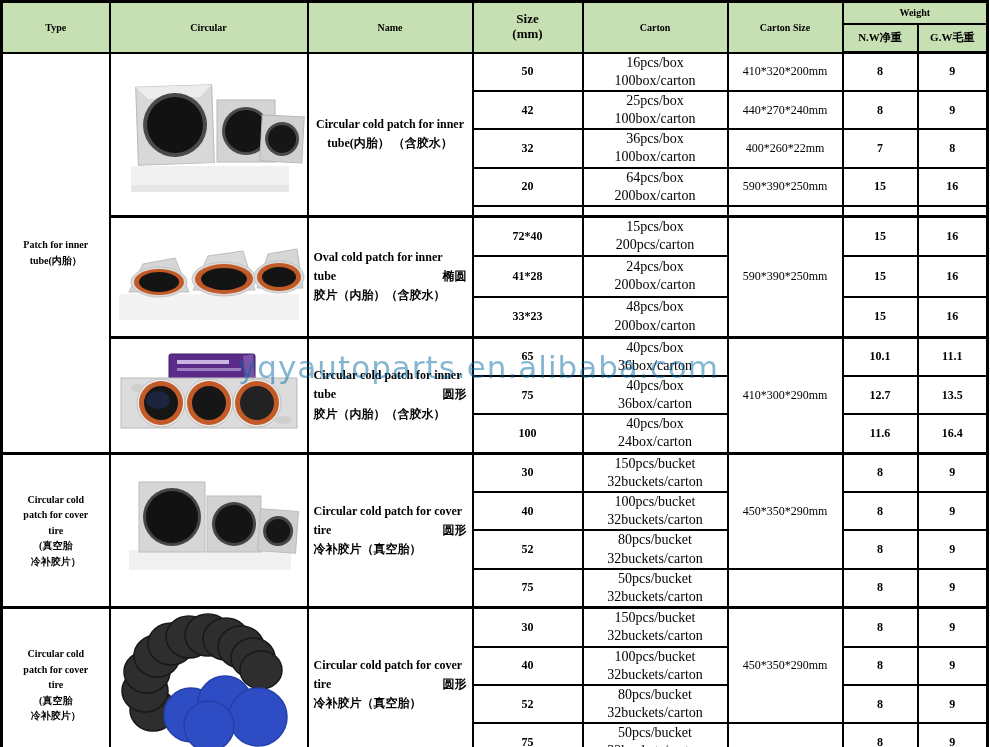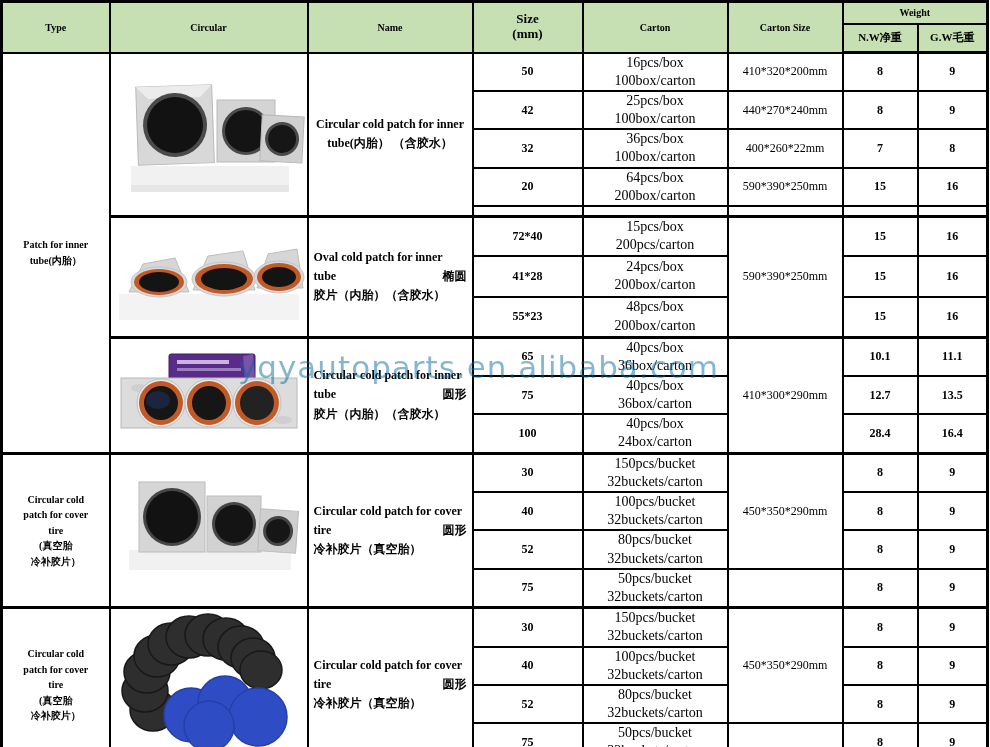--- a/index.html
+++ b/index.html
@@ -186,21 +186,21 @@
     <td class="wt-cell">16</td>
   </tr>
   <tr class="r2">
     <td class="size-cell">41*28</td>
     <td class="pkg-cell">24pcs/box
 200box/carton</td>
     <td class="wt-cell">15</td>
     <td class="wt-cell">16</td>
   </tr>
   <tr class="r2">
-    <td class="size-cell">55*23</td>
+    <td class="size-cell">33*23</td>
     <td class="pkg-cell">48pcs/box
 200box/carton</td>
     <td class="wt-cell">15</td>
     <td class="wt-cell">16</td>
   </tr>
 
   <tr class="r3 grp-top">
     <td rowspan="3" class="pic-cell">
       <svg width="192" height="110" viewBox="0 0 192 110">
         <g>
@@ -254,21 +254,21 @@
     <td class="size-cell">75</td>
     <td class="pkg-cell">40pcs/box
 36box/carton</td>
     <td class="wt-cell">12.7</td>
     <td class="wt-cell">13.5</td>
   </tr>
   <tr class="r3">
     <td class="size-cell">100</td>
     <td class="pkg-cell">40pcs/box
 24box/carton</td>
-    <td class="wt-cell">28.4</td>
+    <td class="wt-cell">11.6</td>
     <td class="wt-cell">16.4</td>
   </tr>
 
   <tr class="r3 grp-top">
     <td rowspan="4" class="type-cell">Circular cold
 patch for cover
 tire
 (真空胎
 冷补胶片）</td>
     <td rowspan="4" class="pic-cell">

